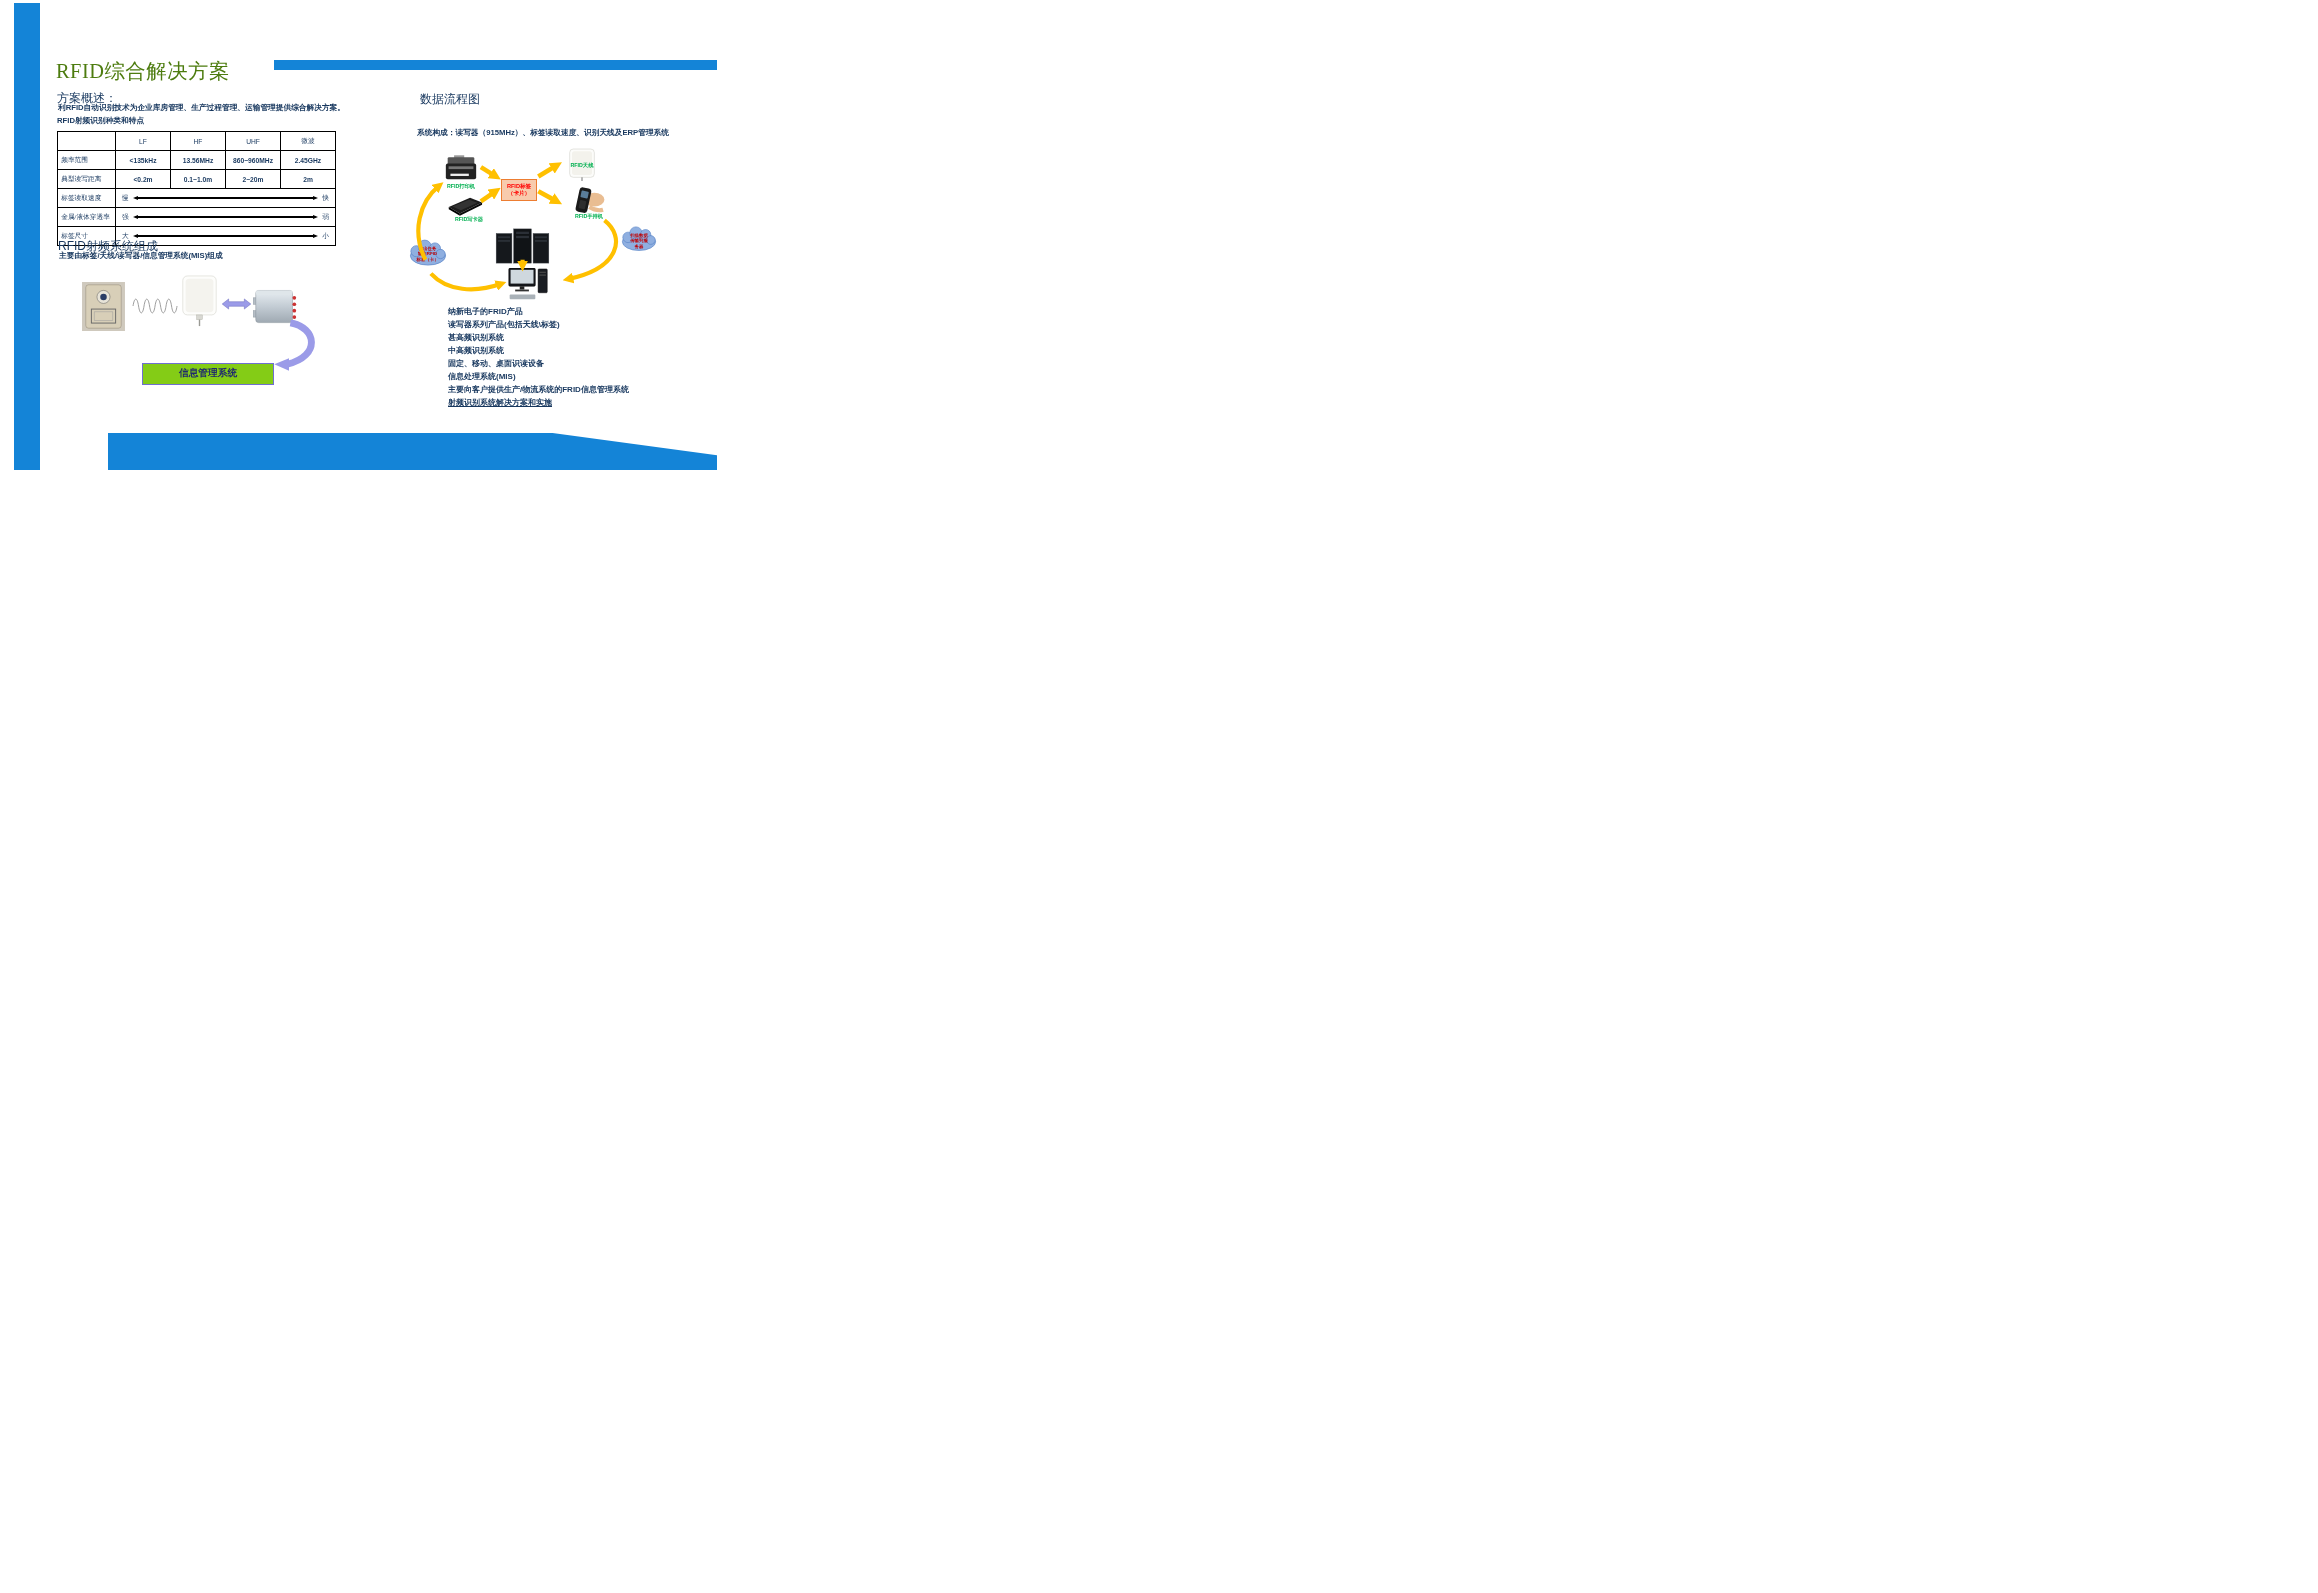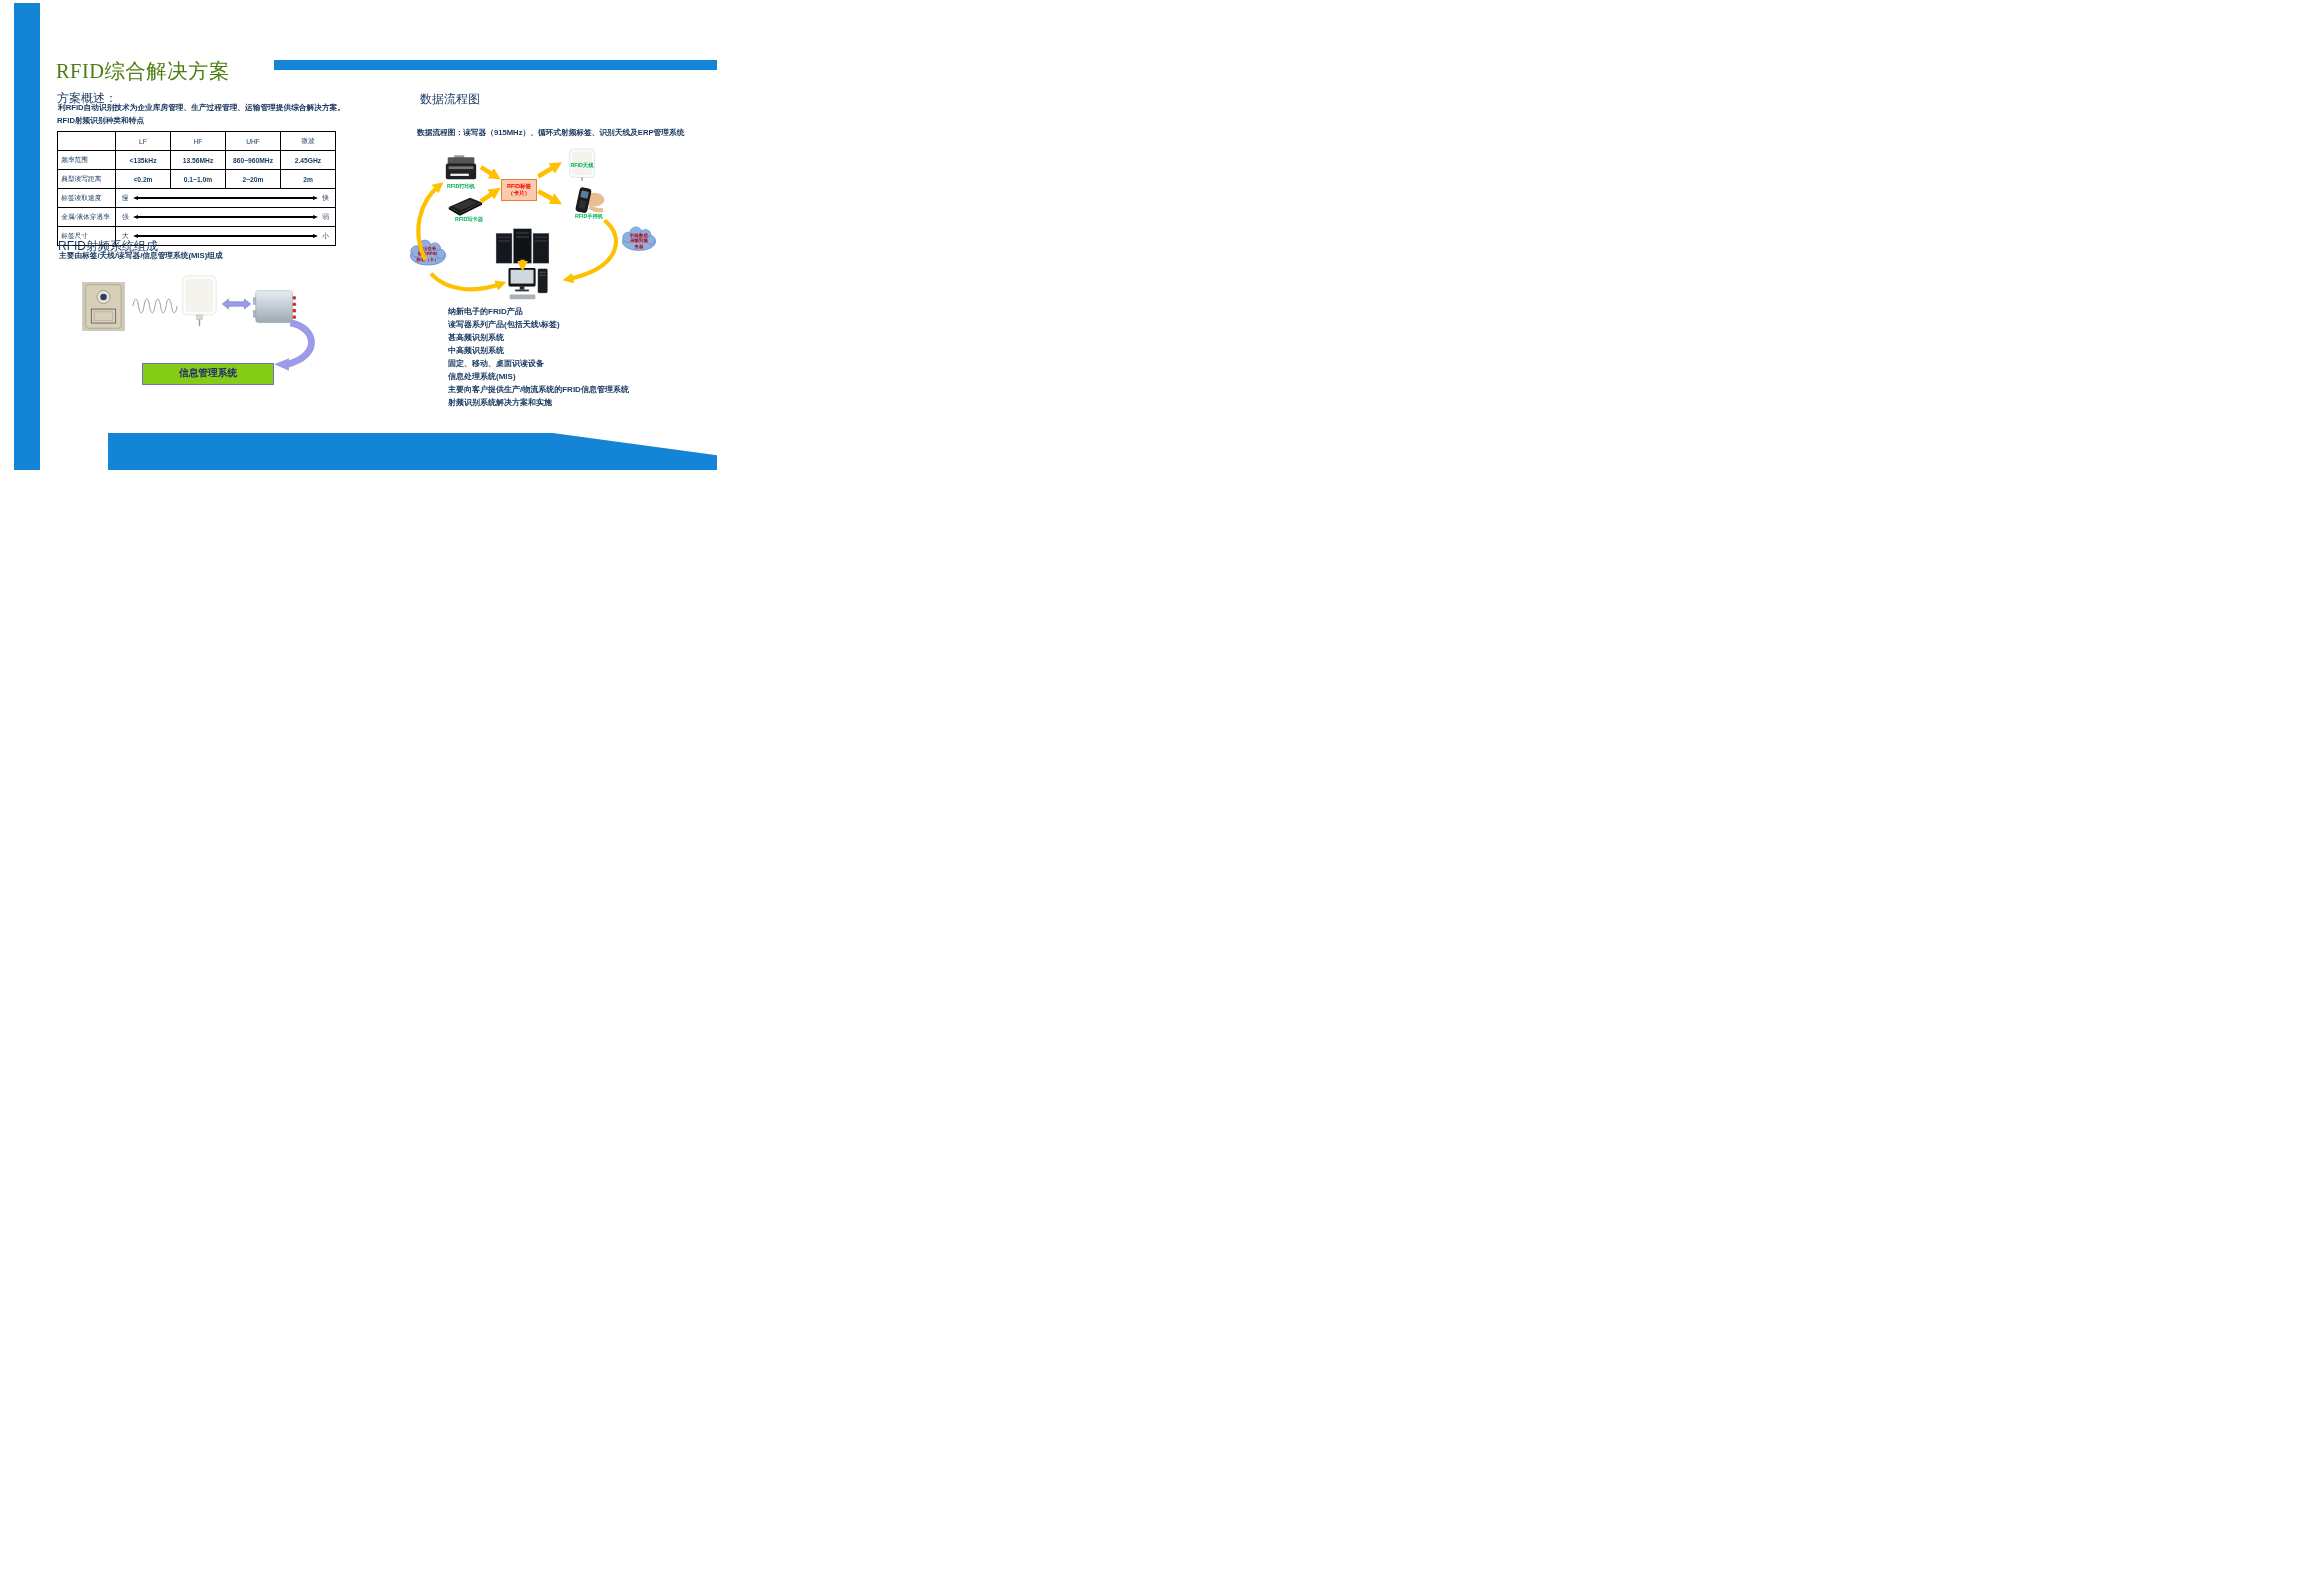--- a/index.html
+++ b/index.html
@@ -45,21 +45,21 @@
   .tag-box span{font-size:5.6px;font-weight:700;color:#FF0000;}
   .cloud{width:38px;}
   .cloud-text{position:absolute;left:0;top:6.5px;width:100%;text-align:center;line-height:1.3;}
   .cloud-text span{display:block;font-size:4.4px;font-weight:700;color:#C00000;}
   
   .products{left:420px;top:305px;width:260px;}
   .products div{font-size:8px;font-weight:700;color:#17375E;line-height:13px;white-space:nowrap;padding-left:28px;}
   .ind0{padding-left:0;}
   .ind1{padding-left:14px;}
   .ind2{padding-left:22px;}
-  .ind3{padding-left:7px;}
+  .ind3{padding-left:7px;text-decoration:underline;}
   svg{display:block;}
 </style>
 </head>
 <body>
 
 <div class="slide">
 
   <div class="abs bar-left"></div>
   <div class="abs bar-top"></div>
   <div class="abs band-bottom"></div>
@@ -196,21 +196,21 @@
       <path d="M55 6 C112 16 122 78 48 96" fill="none" stroke="#9b9be8" stroke-width="15"></path>
       <polygon points="52,83 52,110 20,96" fill="#9b9be8"></polygon>
     </svg>
 
     <div class="abs mis-box">
       <span>信息管理系统</span>
     </div>
   </div>
 
   <div class="abs h-bold" style="left:420px;top:91px;">数据流程图</div>
-  <div class="abs t-body" style="left:417px;top:128px;">数据流程图：读写器（915MHz）、循环式射频标签、识别天线及ERP管理系统</div>
+  <div class="abs t-body" style="left:417px;top:128px;">系统构成：读写器（915MHz）、标签读取速度、识别天线及ERP管理系统</div>
 
   <div class="abs flow">
 
     <svg class="abs" style="left:41px;top:10.7px;" width="34" height="30" viewBox="0 0 74 64">
       <rect x="22" y="0" width="22" height="8" fill="#999"></rect>
       <rect x="8" y="4" width="58" height="18" rx="3" fill="#555"></rect>
       <rect x="4" y="18" width="66" height="34" rx="4" fill="#222"></rect>
       <rect x="10" y="24" width="54" height="6" fill="#777"></rect>
       <rect x="14" y="40" width="40" height="5" fill="#eee"></rect>
     </svg>

